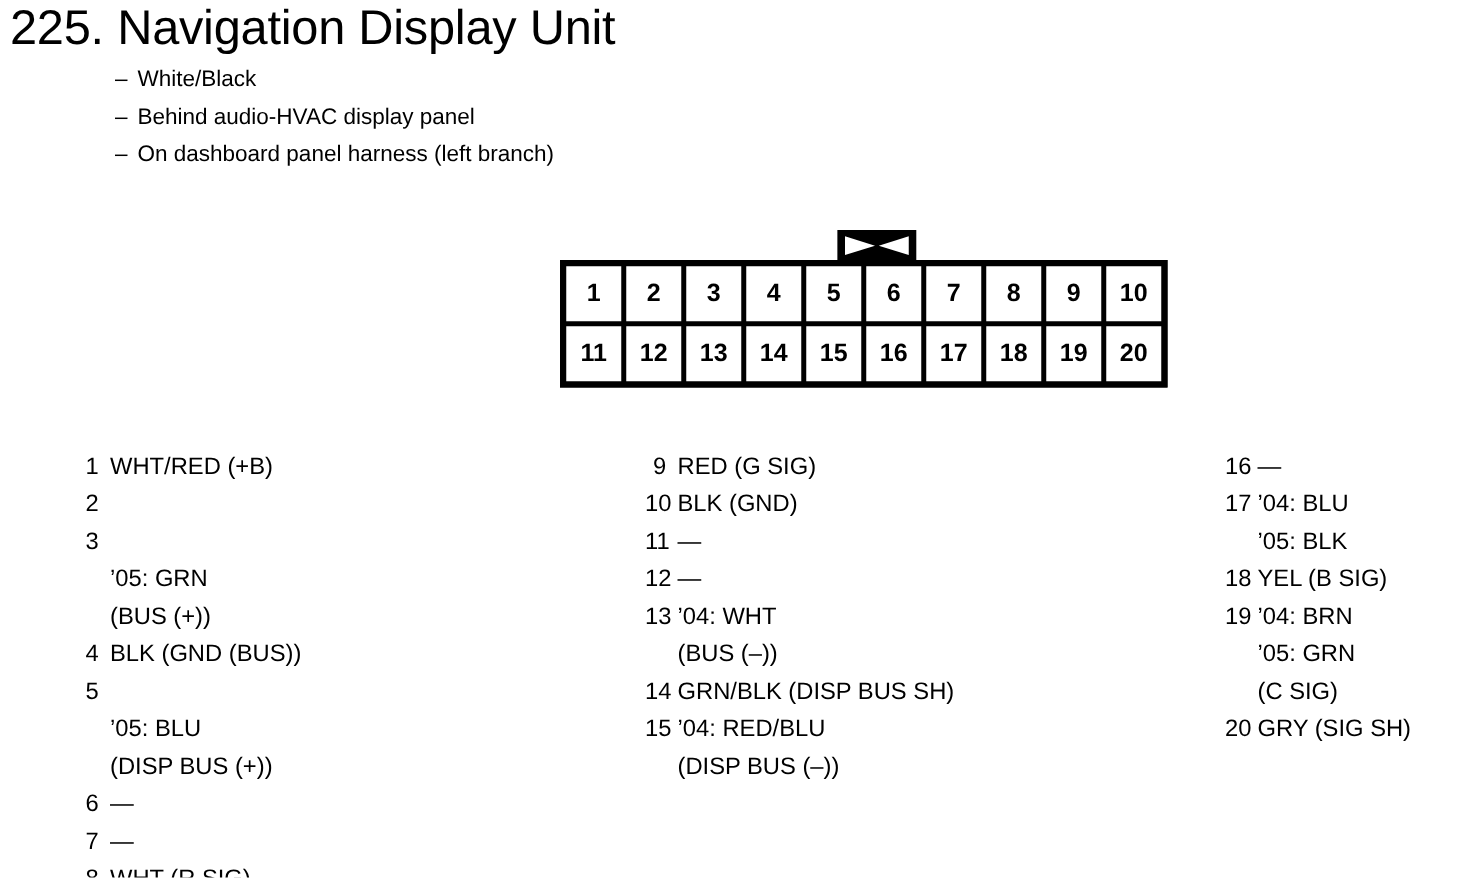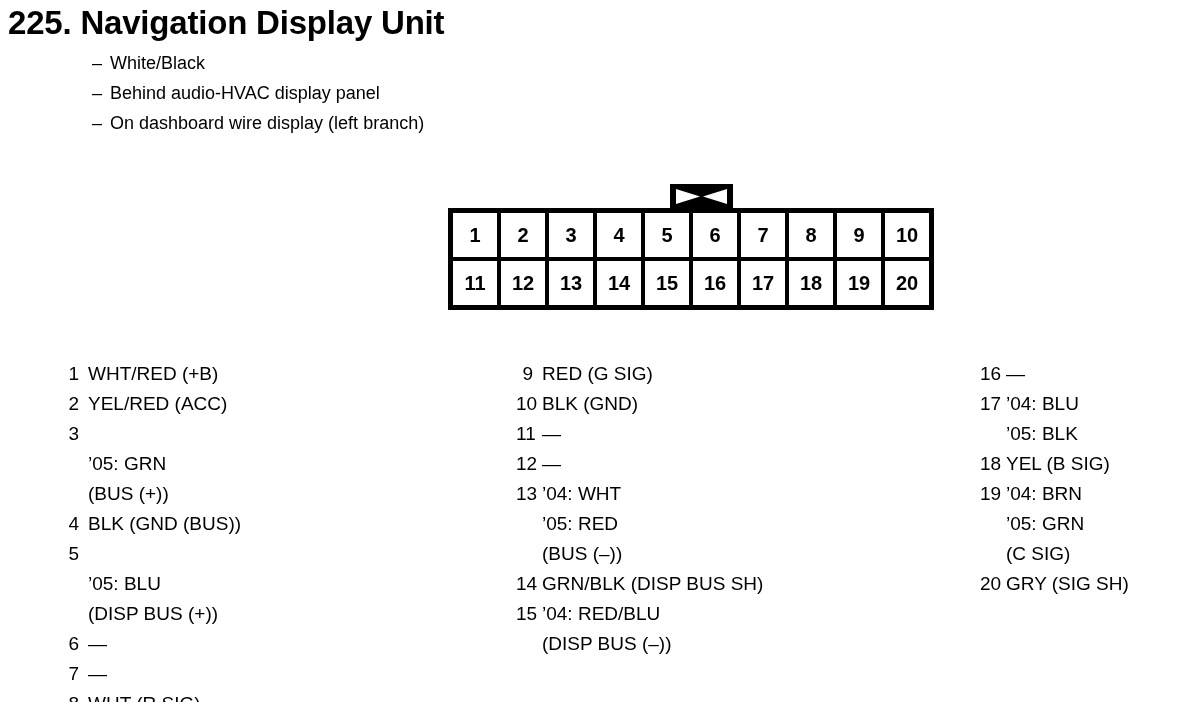--- a/index.html
+++ b/index.html
@@ -17,22 +17,22 @@
   }
 
   
   #header-block {
     position: absolute;
     left: 8px;
     top: 4px;
     width: 1100px;
   }
   #page-title {
-    font-size: 33px;
-    font-weight: bold;
+    font-size: 39px;
+    font-weight: normal;
     letter-spacing: -0.2px;
     line-height: 38px;
     white-space: nowrap;
   }
   #bullet-list {
     margin-top: 6px;
     padding-left: 84px;
   }
   .bullet-row {
     display: flex;
@@ -126,21 +126,21 @@
       <div class="bullet-row">
         <span class="bullet-dash">–</span>
         <span class="bullet-text">White/Black</span>
       </div>
       <div class="bullet-row">
         <span class="bullet-dash">–</span>
         <span class="bullet-text">Behind audio-HVAC display panel</span>
       </div>
       <div class="bullet-row">
         <span class="bullet-dash">–</span>
-        <span class="bullet-text">On dashboard wire display (left branch)</span>
+        <span class="bullet-text">On dashboard panel harness (left branch)</span>
       </div>
     </div>
 </div>
 
 <div id="connector-wrap">
   <div id="connector-tab">
     <svg width="63" height="25" viewBox="0 0 63 25" aria-hidden="true">
       <rect x="0" y="0" width="63" height="25" fill="#000000"></rect>
       <polygon points="6,5 6,20 30,12.5" fill="#ffffff"></polygon>
       <polygon points="57,5 57,20 33,12.5" fill="#ffffff"></polygon>
@@ -177,21 +177,20 @@
 <div class="legend-col" id="legend-col-1">
     <div class="legend-entry">
       <div class="legend-line">
         <span class="legend-num">1</span>
         <span class="legend-text">WHT/RED (+B)</span>
       </div>
     </div>
     <div class="legend-entry">
       <div class="legend-line">
         <span class="legend-num">2</span>
-        <span class="legend-text">YEL/RED (ACC)</span>
       </div>
     </div>
     <div class="legend-entry">
       <div class="legend-line">
         <span class="legend-num">3</span>
       </div>
       <div class="legend-line legend-cont">
         <span class="legend-num">3</span>
         <span class="legend-text">’05: GRN</span>
       </div>
@@ -263,24 +262,20 @@
         <span class="legend-text">—</span>
       </div>
     </div>
     <div class="legend-entry">
       <div class="legend-line">
         <span class="legend-num">13</span>
         <span class="legend-text">’04: WHT</span>
       </div>
       <div class="legend-line legend-cont">
         <span class="legend-num">13</span>
-        <span class="legend-text">’05: RED</span>
-      </div>
-      <div class="legend-line legend-cont">
-        <span class="legend-num">13</span>
         <span class="legend-text">(BUS (–))</span>
       </div>
     </div>
     <div class="legend-entry">
       <div class="legend-line">
         <span class="legend-num">14</span>
         <span class="legend-text">GRN/BLK (DISP BUS SH)</span>
       </div>
     </div>
     <div class="legend-entry">

